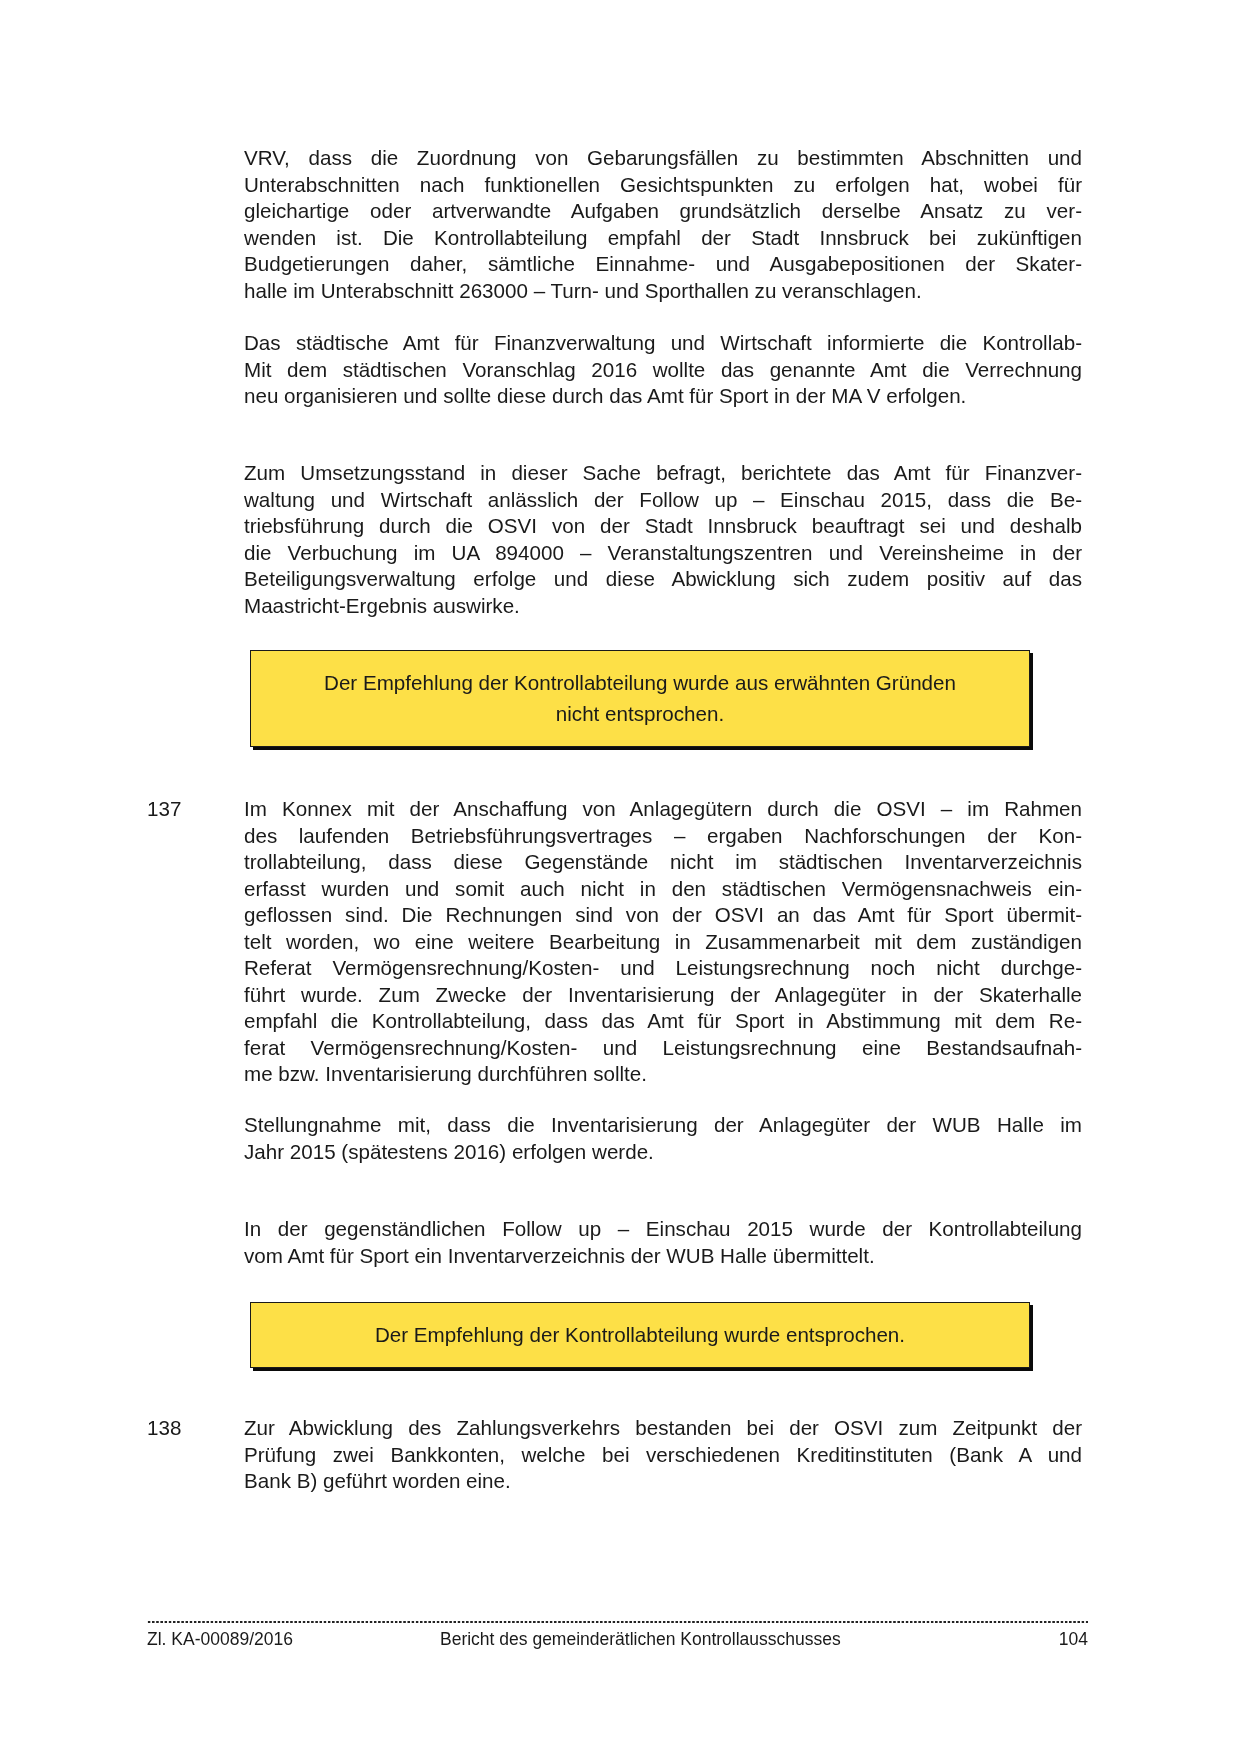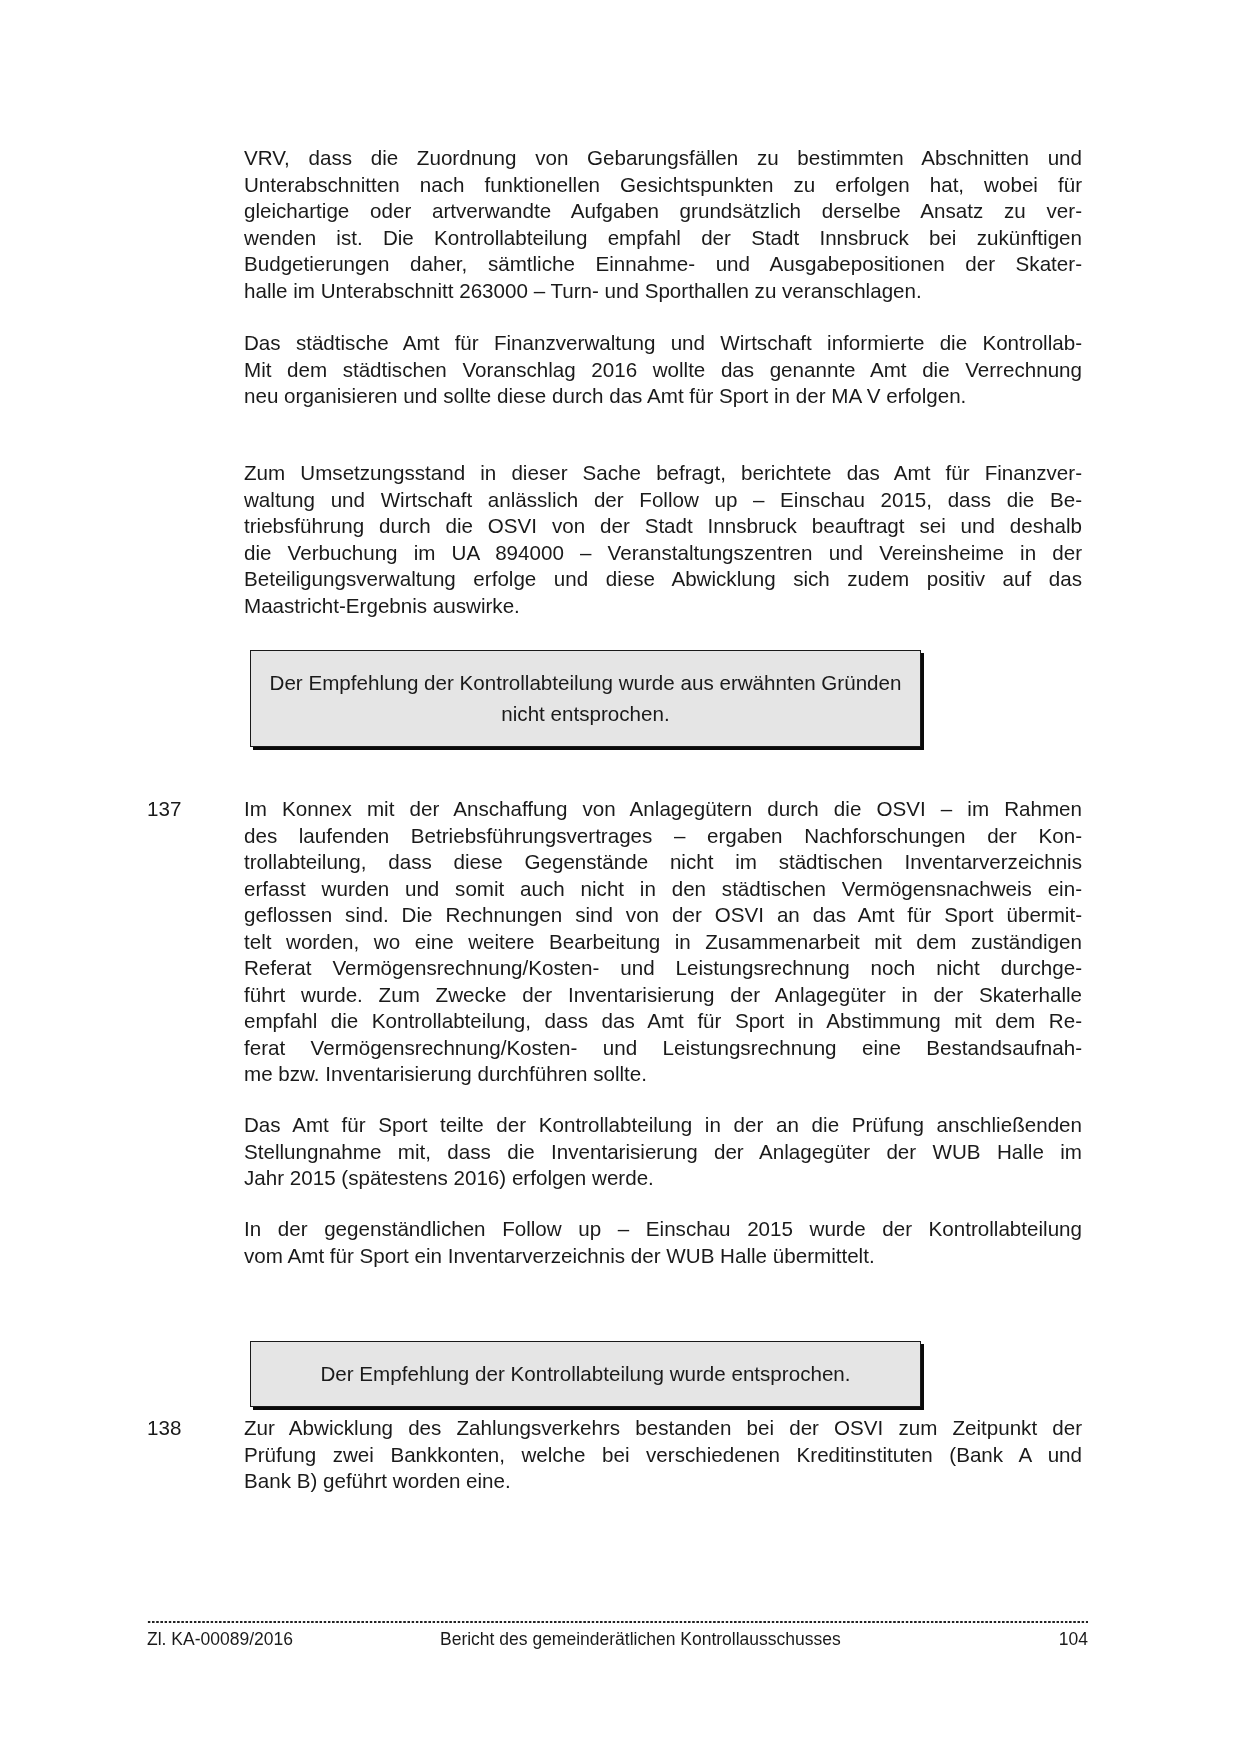--- a/index.html
+++ b/index.html
@@ -12,22 +12,22 @@
   .para {
     position: absolute; left: 244px; width: 838px;
     text-align: justify; hyphens: manual; margin: 0;
   }
   .para .line { display: block; text-align: justify; text-align-last: justify; white-space: nowrap; }
   .para .line.last { text-align-last: left; }
   .num {
     position: absolute; left: 147px; margin: 0;
   }
   .box {
-    position: absolute; left: 250px; width: 671px;
-    background: #e5e5e5;
+    position: absolute; left: 250px; width: 780px;
+    background: #fde047;
     border: 1px solid #1a1a1a;
     box-shadow: 3px 3px 0 #0a0a0a;
     text-align: center; box-sizing: border-box;
   }
   .box p { margin: 0; }
   .footer-dots {
     position: absolute; left: 147px; top: 1620px; width: 941px; height: 4px;
     background-image: radial-gradient(circle, #222 1px, transparent 1.3px);
     background-size: 4.2px 4px; background-repeat: repeat-x;
   }
@@ -84,31 +84,30 @@
     <span class="line">geflossen sind. Die Rechnungen sind von der OSVI an das Amt für Sport übermit-</span>
     <span class="line">telt worden, wo eine weitere Bearbeitung in Zusammenarbeit mit dem zuständigen</span>
     <span class="line">Referat Vermögensrechnung/Kosten- und Leistungsrechnung noch nicht durchge-</span>
     <span class="line">führt wurde. Zum Zwecke der Inventarisierung der Anlagegüter in der Skaterhalle</span>
     <span class="line">empfahl die Kontrollabteilung, dass das Amt für Sport in Abstimmung mit dem Re-</span>
     <span class="line">ferat Vermögensrechnung/Kosten- und Leistungsrechnung eine Bestandsaufnah-</span>
     <span class="line last">me bzw. Inventarisierung durchführen sollte.</span>
   </div>
 
   <div class="para" style="top:1112px;">
-    <span class="line">Das Amt für Sport teilte der Kontrollabteilung in der an die Prüfung anschließenden</span>
     <span class="line">Stellungnahme mit, dass die Inventarisierung der Anlagegüter der WUB Halle im</span>
     <span class="line last">Jahr 2015 (spätestens 2016) erfolgen werde.</span>
   </div>
 
   <div class="para" style="top:1216px;">
     <span class="line">In der gegenständlichen Follow up – Einschau 2015 wurde der Kontrollabteilung</span>
     <span class="line last">vom Amt für Sport ein Inventarverzeichnis der WUB Halle übermittelt.</span>
   </div>
 
-  <div class="box" style="top:1302px; height:66px; padding-top:18px;margin-top:39px;">
+  <div class="box" style="top:1302px; height:66px; padding-top:18px;">
     <p style="line-height:28px;">Der Empfehlung der Kontrollabteilung wurde entsprochen.</p>
   </div>
 
   <p class="num" style="top:1415px;">138</p>
 
   <div class="para" style="top:1415px;">
     <span class="line">Zur Abwicklung des Zahlungsverkehrs bestanden bei der OSVI zum Zeitpunkt der</span>
     <span class="line">Prüfung zwei Bankkonten, welche bei verschiedenen Kreditinstituten (Bank A und</span>
     <span class="line last">Bank B) geführt worden eine.</span>
   </div>

